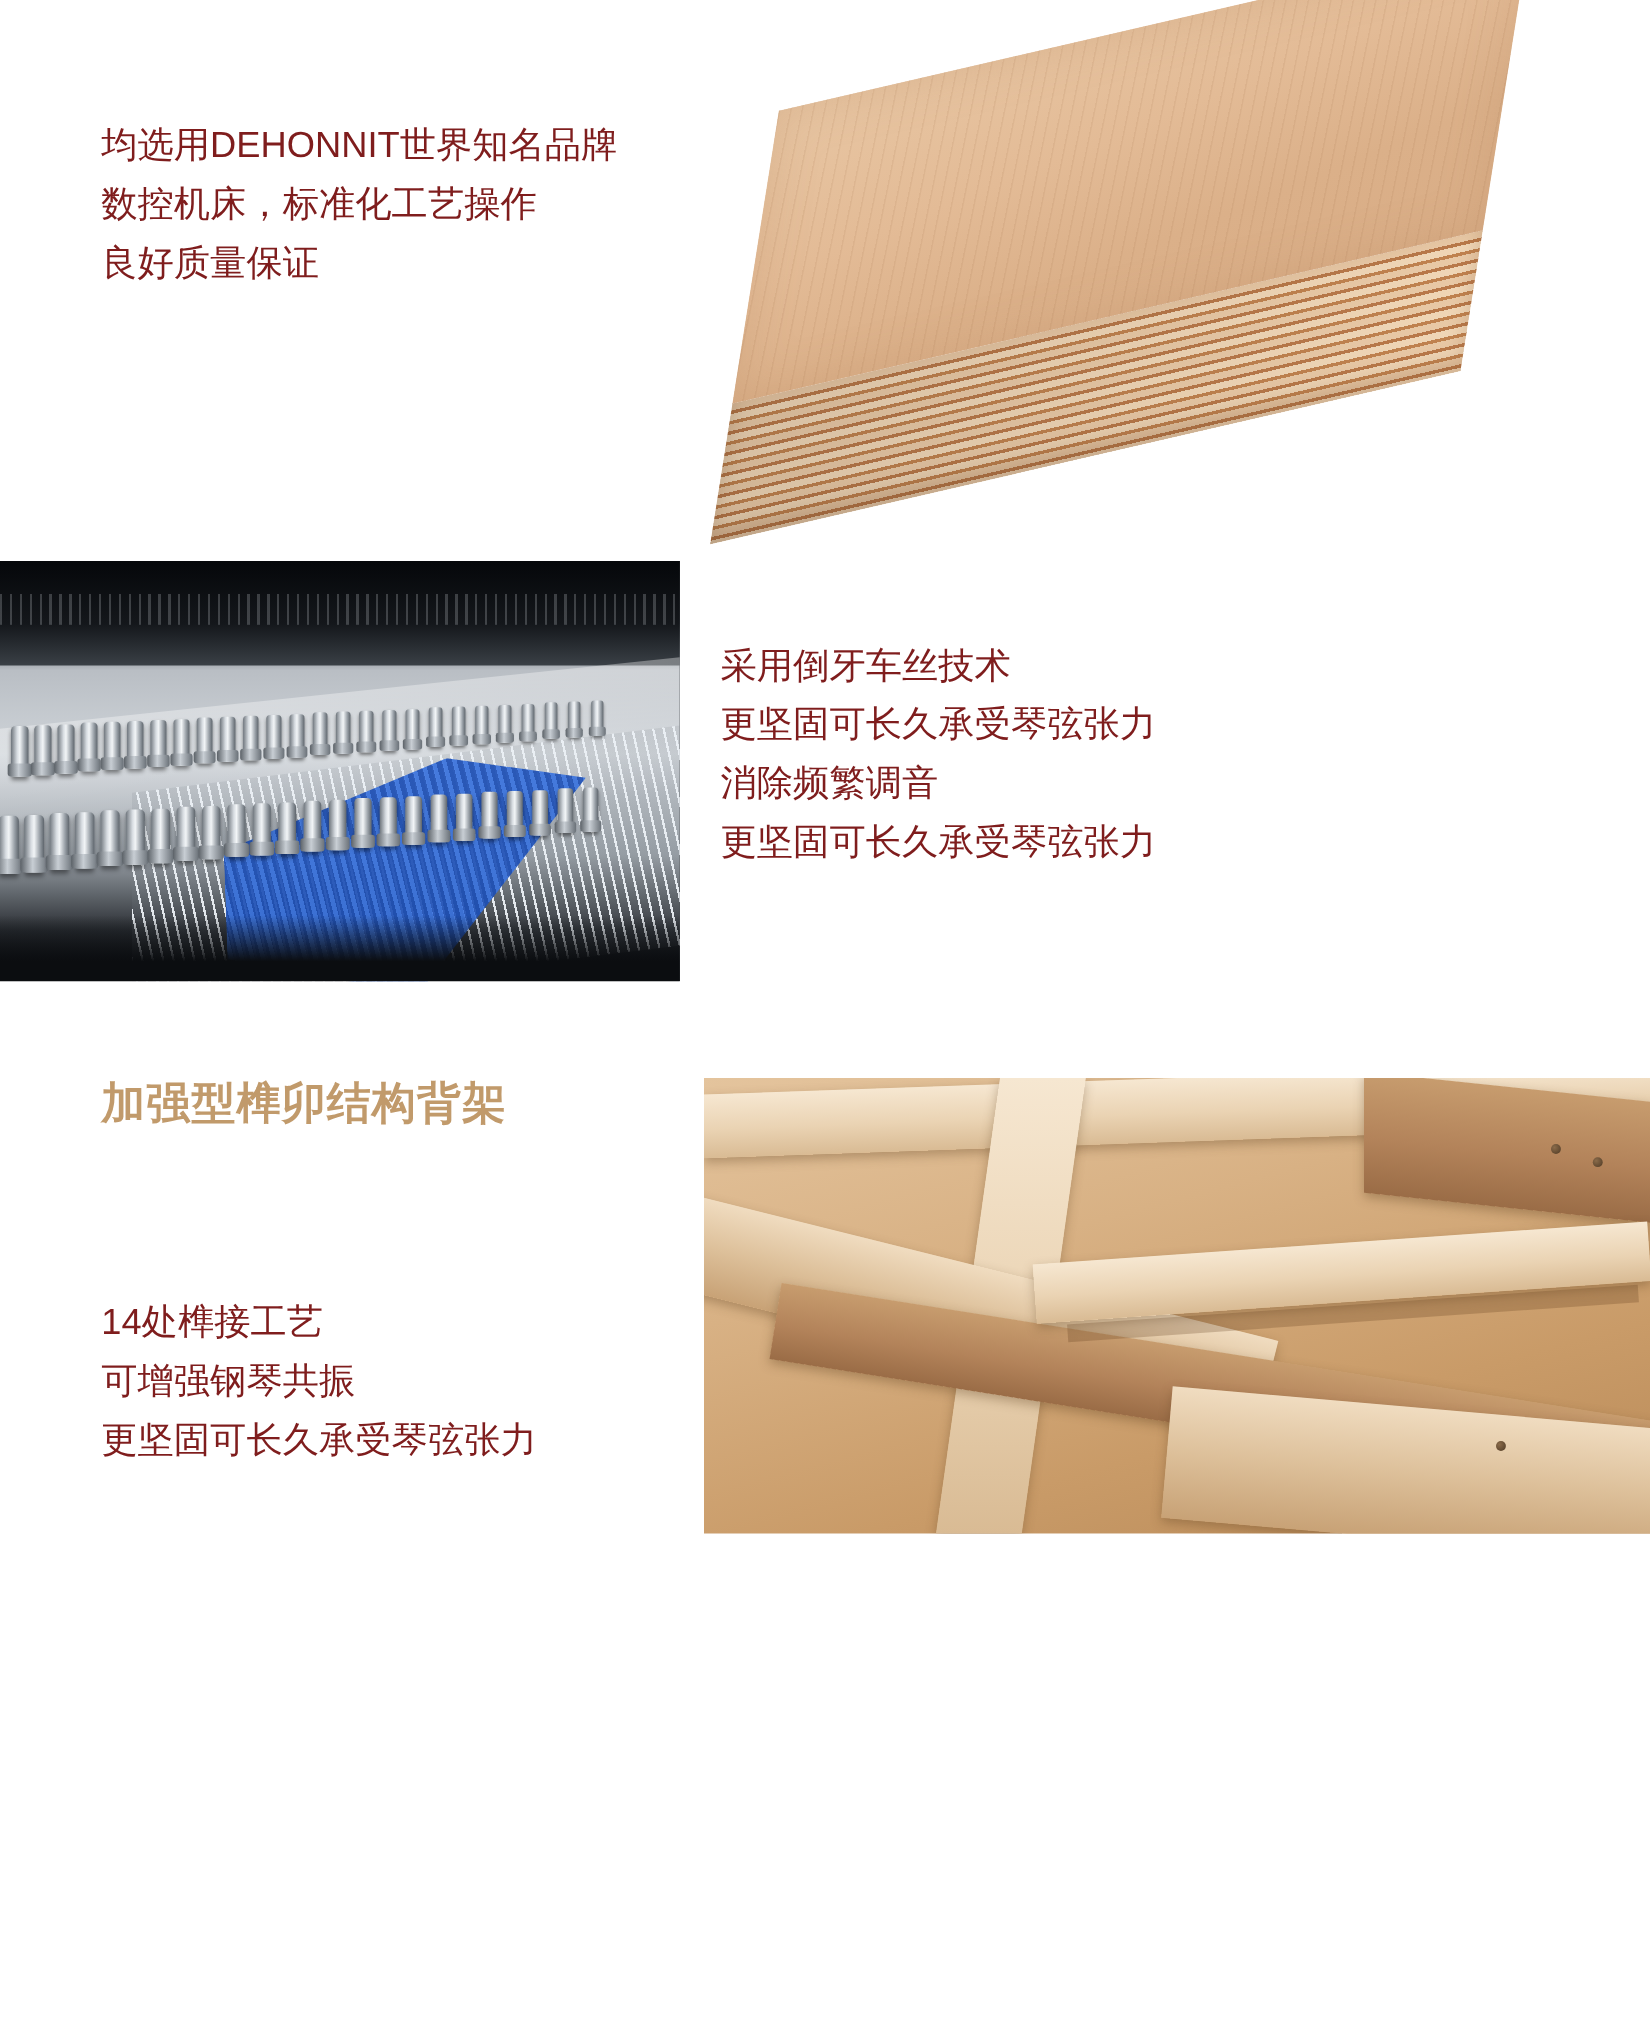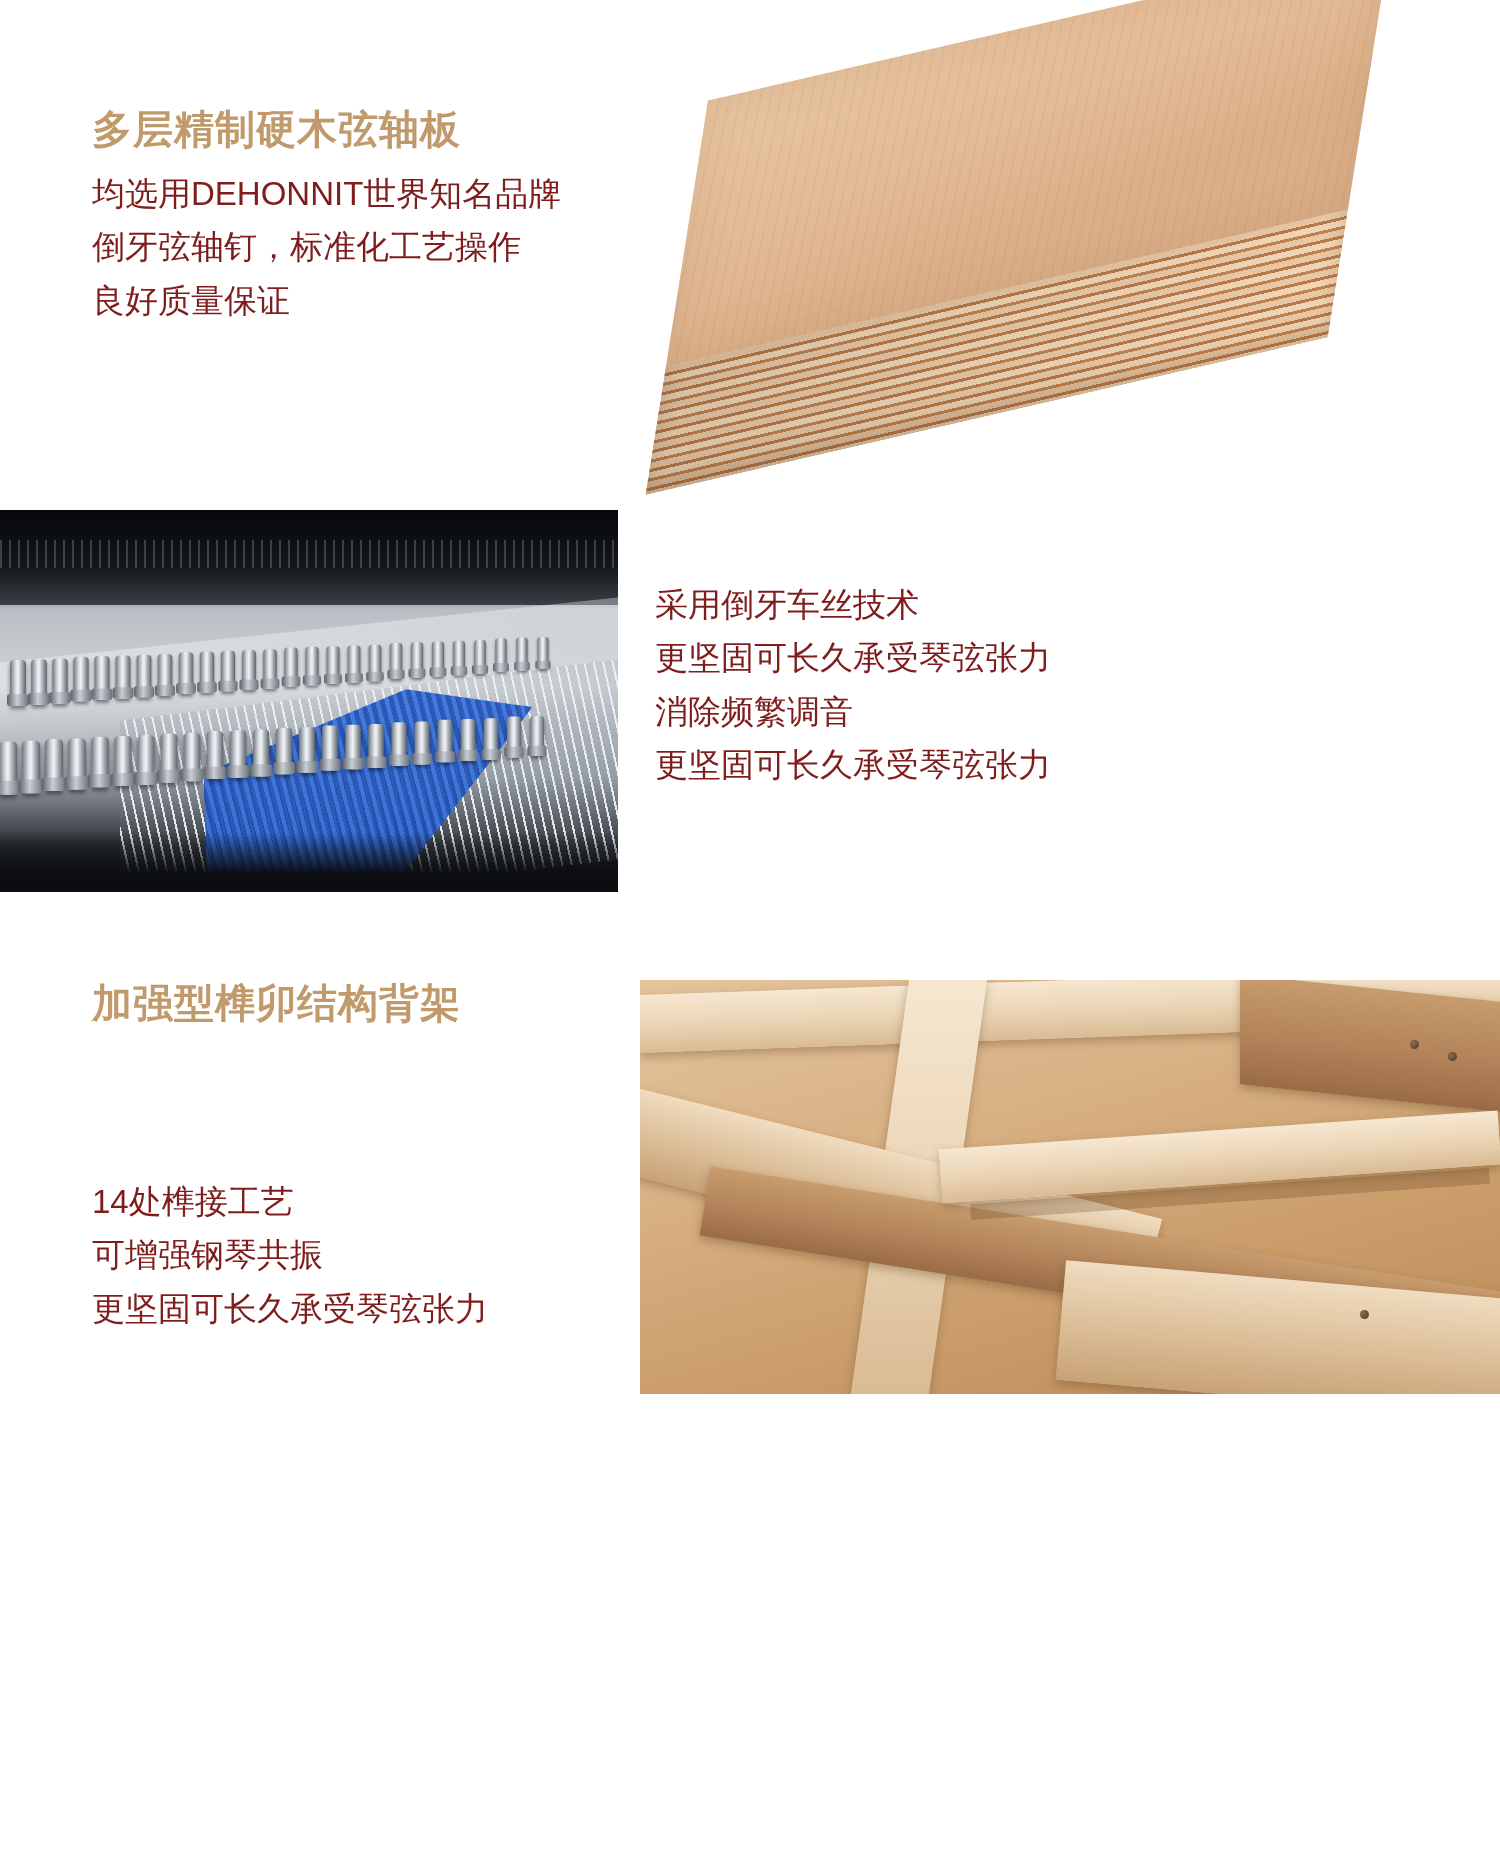--- a/index.html
+++ b/index.html
@@ -237,24 +237,23 @@
     width: 9px; height: 9px;
     border-radius: 50%;
     background: radial-gradient(circle at 35% 35%, #8a6b4a, #4e3924);
   }
 
 </style>
 </head>
 <body>
 
 <div class="section" id="sec1-text">
-  <h2 class="block-title">多层精制硬木弦轴板</h2>
   <div class="block-body">
     <span class="line">均选用DEHONNIT世界知名品牌</span>
-    <span class="line">倒牙弦轴钉，标准化工艺操作</span>
+    <span class="line">数控机床，标准化工艺操作</span>
     <span class="line">良好质量保证</span>
   </div>
 </div>
 
 <div class="section" id="sec1-image">
   <div class="board-wrap">
     <div class="board">
       <div class="board-layers"></div>
       <div class="board-side"></div>
       <div class="board-top"></div>

